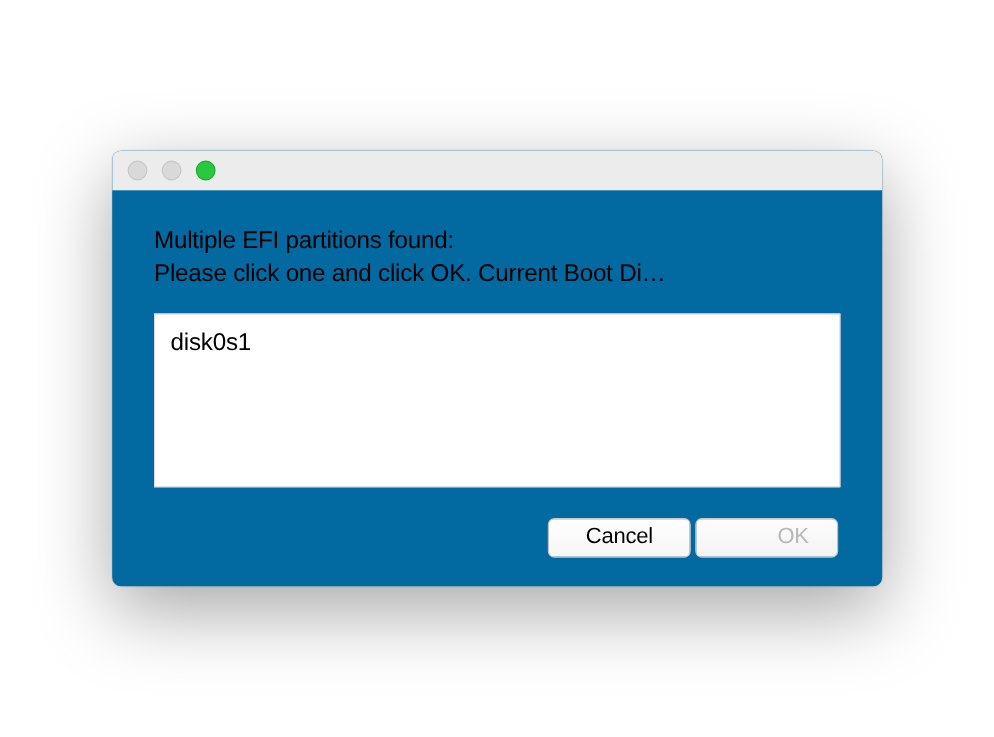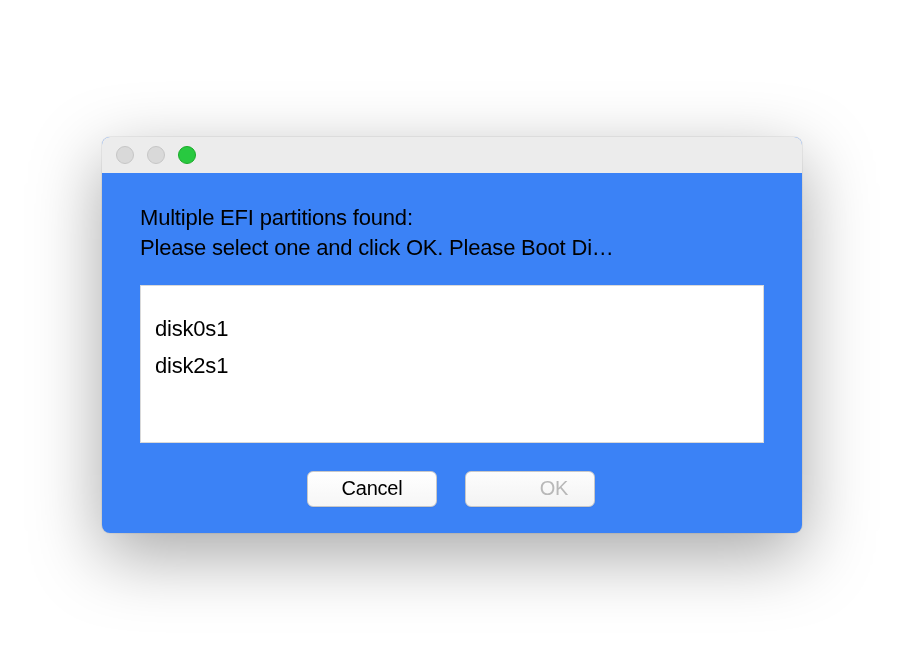--- a/index.html
+++ b/index.html
@@ -13,21 +13,21 @@
       height: 670px;
       background: #ffffff;
       font-family: -apple-system, BlinkMacSystemFont, "Helvetica Neue", Arial, sans-serif;
       display: flex;
       align-items: center;
       justify-content: center;
     }
     
     .window {
       width: 700px;
-      background: #3b82f6;
+      background: #0369a1;
       border-radius: 8px;
       box-shadow: 0 22px 70px rgba(0, 0, 0, 0.35), 0 0 0 1px rgba(0, 0, 0, 0.05);
       overflow: hidden;
       position: relative;
     }
     
     .titlebar {
       height: 36px;
       background: #ececec;
       display: flex;
@@ -73,36 +73,36 @@
       text-overflow: ellipsis;
     }
     
     .listbox {
       background: #ffffff;
       border: 1px solid #d9d9d9;
       border-radius: 0;
       height: 158px;
       overflow: hidden;
       margin-bottom: 28px;
-      padding: 24px 0;
+      padding: 6px 0;
     }
     
     .list-item {
       font-size: 22px;
       line-height: 1.5;
       color: #000;
       padding: 2px 14px;
       cursor: default;
       letter-spacing: -0.2px;
     }
     
     .button-row {
       display: flex;
-      justify-content: center;
-      gap: 28px;
+      justify-content: flex-end;
+      gap: 4px;
       padding-right: 2px;
     }
     
     .btn {
       width: 130px;
       height: 36px;
       border-radius: 6px;
       font-size: 20px;
       border: 1px solid #c8c8c8;
       background: linear-gradient(to bottom, #ffffff, #f6f6f6);
@@ -130,26 +130,25 @@
 <div class="window">
   <div class="titlebar">
     <div class="traffic-light inactive"></div>
     <div class="traffic-light inactive"></div>
     <div class="traffic-light zoom"></div>
   </div>
 
   <div class="content">
     <div class="message">
       <span class="message-line">Multiple EFI partitions found:</span>
-      <span class="message-line">Please select one and click OK. Please Boot Di…</span>
+      <span class="message-line">Please click one and click OK. Current Boot Di…</span>
     </div>
 
     <div class="listbox">
       <div class="list-item">disk0s1</div>
-      <div class="list-item">disk2s1</div>
     </div>
 
     <div class="button-row">
       <button class="btn cancel">Cancel</button>
       <button class="btn ok">OK</button>
     </div>
   </div>
 </div>
 
 </body></html>

